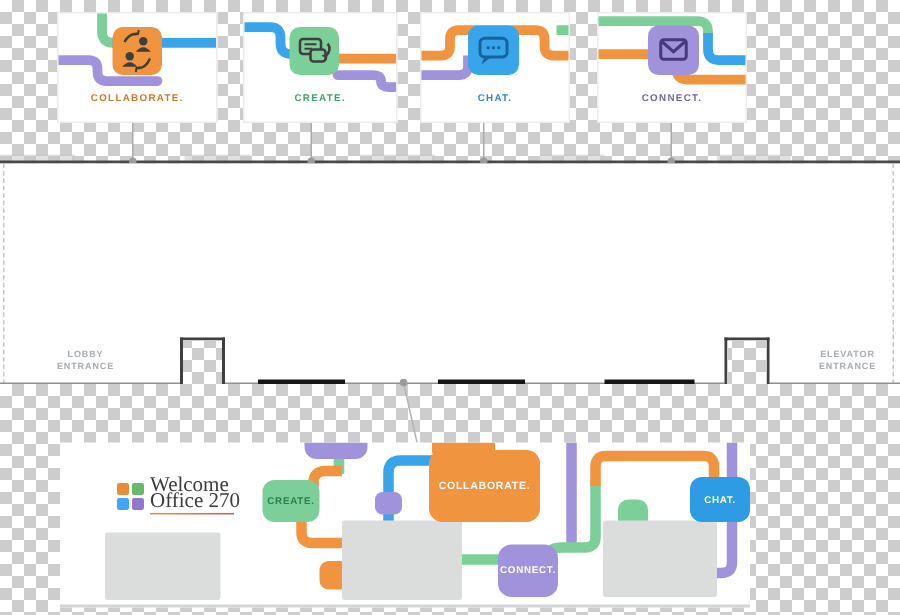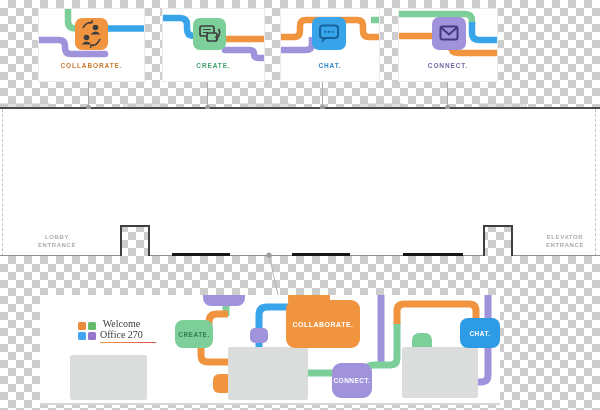--- a/index.html
+++ b/index.html
@@ -41,21 +41,21 @@
   
   .mural{position:absolute;left:40px;top:295px;width:460px;height:108px;background:#fff;
     border-bottom:2px solid #d4d6d6;box-sizing:content-box;overflow:hidden;}
   .mural .box{position:absolute;display:flex;align-items:center;justify-content:center;
     font-weight:bold;color:#fff;letter-spacing:.5px;}
   .desk{position:absolute;background:var(--desk);border-radius:2px;}
   .logo-squares{position:absolute;left:38px;top:27px;width:18px;height:18px;
     display:grid;grid-template-columns:8px 8px;grid-template-rows:8px 8px;gap:2px;}
   .logo-squares span{border-radius:1.5px;display:block;}
   .logo-text{position:absolute;left:60px;top:24px;font-family:"Liberation Serif",serif;
-    font-size:10px;line-height:10.5px;color:var(--logo_text);text-align:center;}
+    font-size:14px;line-height:10.5px;color:var(--logo_text);}
   .logo-underline{position:absolute;left:60px;top:46.5px;width:56px;height:1.5px;
     background:linear-gradient(90deg,var(--orange),#d9534f);}
 </style>
 </head>
 <body>
 
 <div class="stage">
 
   <div class="card" style="left:38px;width:107px;">
     <svg class="pipes" width="105" height="72" viewBox="0 0 105 72">

